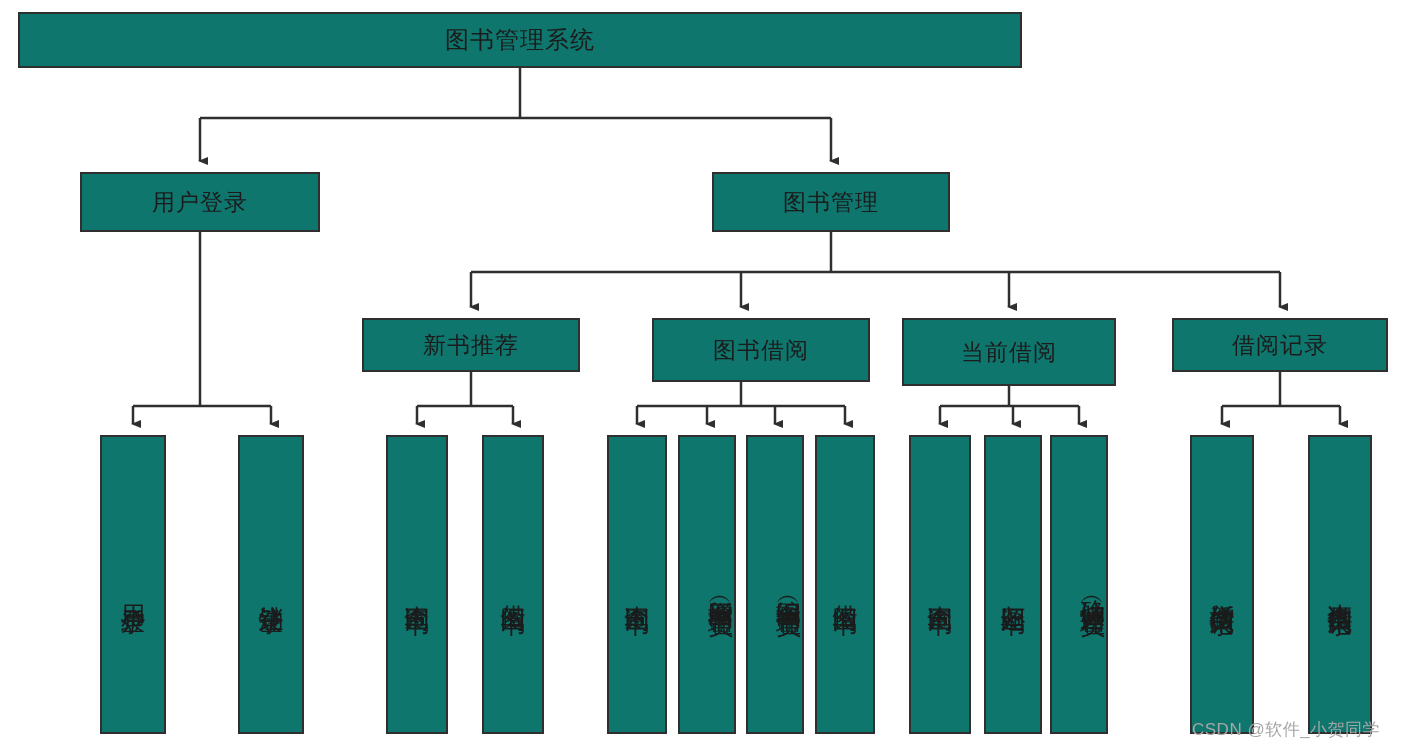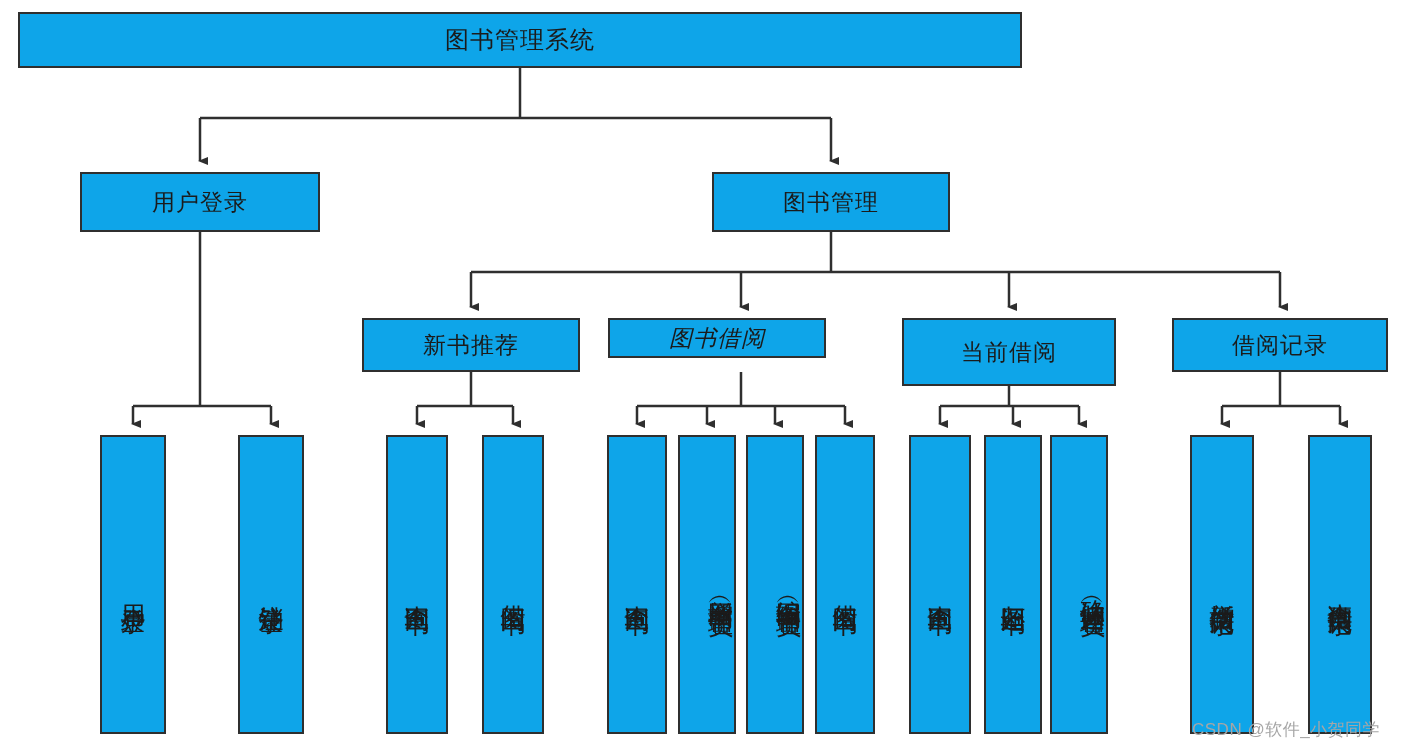--- a/index.html
+++ b/index.html
@@ -21,21 +21,21 @@
     position: absolute;
     left: 0;
     top: 0;
     width: 1405px;
     height: 747px;
     pointer-events: none;
   }
   .node {
     position: absolute;
     box-sizing: border-box;
-    background: #0ea5e9;
+    background: #0f766e;
     border: 2.5px solid #2f2f2f;
     display: flex;
     align-items: center;
     justify-content: center;
     color: #1b1b1b;
   }
   .node.horiz {
     font-size: 23px;
     letter-spacing: 1px;
   }
@@ -120,21 +120,21 @@
       </div>
       <div class="node horiz" style="left: 80px; top: 172px; width: 240px; height: 60px;">
         <span>用户登录</span>
       </div>
       <div class="node horiz" style="left: 712px; top: 172px; width: 238px; height: 60px; text-align: right;">
         <span>图书管理</span>
       </div>
       <div class="node horiz" style="left: 362px; top: 318px; width: 218px; height: 54px;">
         <span>新书推荐</span>
       </div>
-      <div class="node horiz" style="left: 608px; top: 318px; width: 218px; height: 40px; font-style: italic;">
+      <div class="node horiz" style="left: 652px; top: 318px; width: 218px; height: 64px;">
         <span>图书借阅</span>
       </div>
       <div class="node horiz" style="left: 902px; top: 318px; width: 214px; height: 68px;">
         <span>当前借阅</span>
       </div>
       <div class="node horiz" style="left: 1172px; top: 318px; width: 216px; height: 54px; align-items: center;">
         <span>借阅记录</span>
       </div>
       <div class="node vert mid-text" style="left: 100px; top: 435px; width: 66px; height: 299px;">
         <span>用户登录</span>

